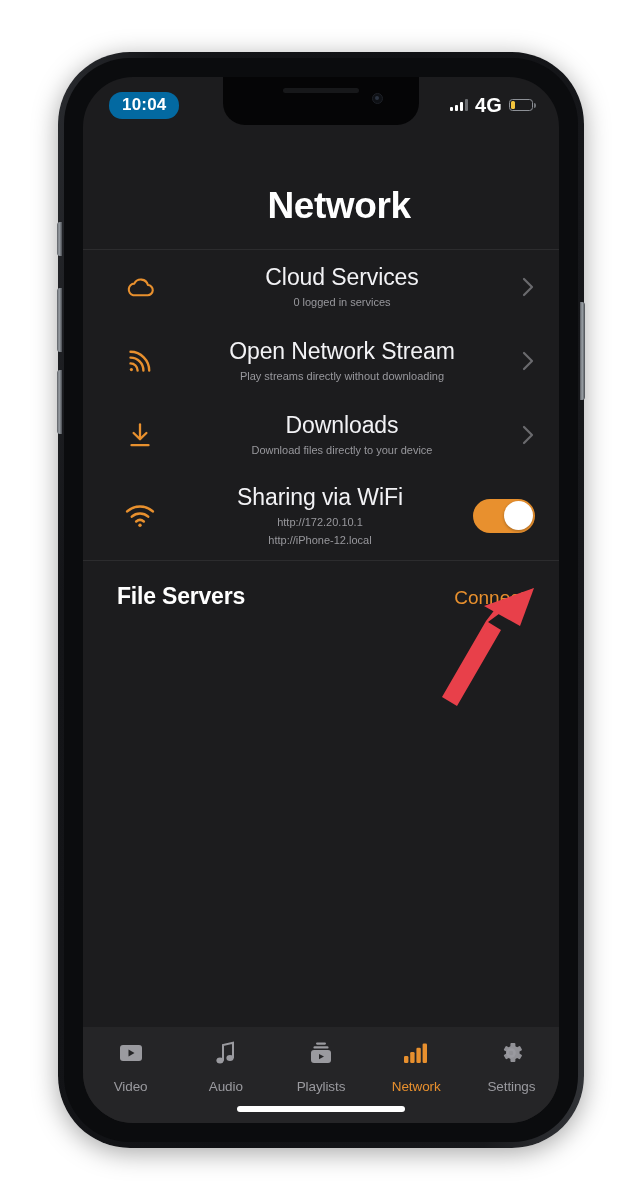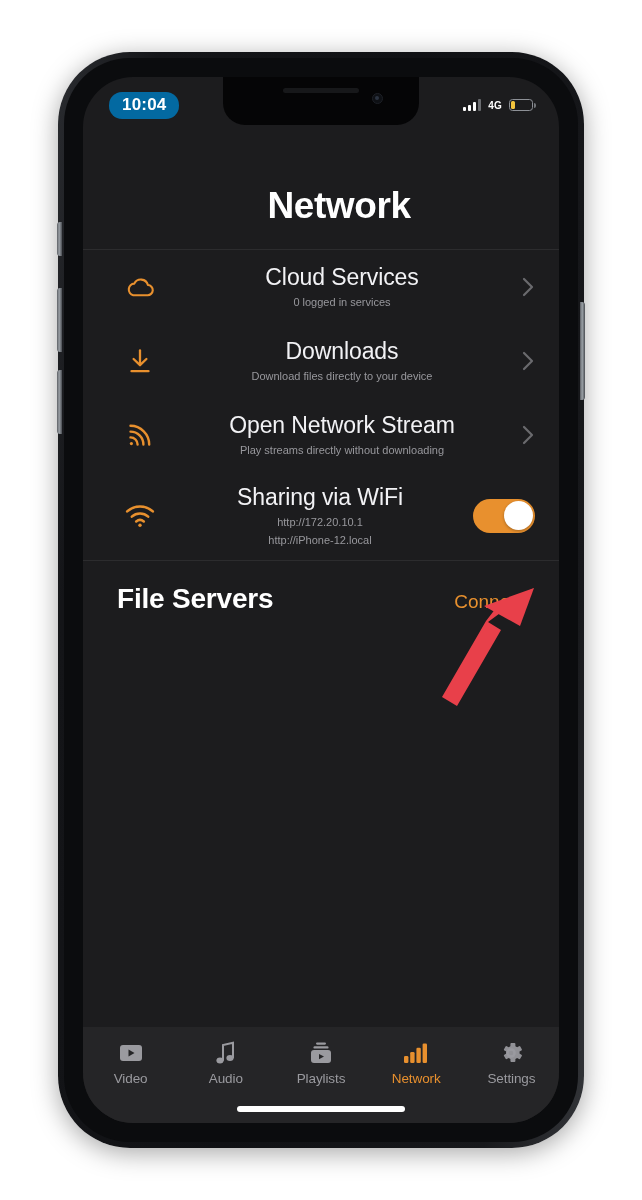--- a/index.html
+++ b/index.html
@@ -88,21 +88,21 @@
     letter-spacing:.2px;
     margin-top:4px;
   }
   .status-right { display:flex; align-items:center; gap:7px; margin-top:4px; }
   .sig-bars { display:flex; align-items:flex-end; gap:1.8px; height:12px; }
   .sig-bars i { width:3.2px; background:#ffffff; border-radius:1px; display:block; }
   .sig-bars i:nth-child(1){ height:4px; }
   .sig-bars i:nth-child(2){ height:6.5px; }
   .sig-bars i:nth-child(3){ height:9px; }
   .sig-bars i:nth-child(4){ height:12px; background:#6a6c70; }
-  .net-label { color:#ffffff; font-size:10px; font-weight:bold; letter-spacing:.2px; }
+  .net-label { color:#ffffff; font-size:20px; font-weight:bold; letter-spacing:.2px; }
   .battery {
     width:24px; height:12px; border:1.4px solid #8d9096;
     border-radius:3.5px; position:relative; padding:1.3px;
   }
   .battery::after {
     content:""; position:absolute; right:-3.6px; top:3.4px;
     width:2px; height:4.5px; border-radius:0 2px 2px 0;
     background:#72757a;
   }
   .battery .fill {
@@ -155,37 +155,37 @@
     background:#ffffff;
     box-shadow:0 1px 3px rgba(0,0,0,.3);
   }
 
   
   .section-head {
     display:flex; align-items:baseline; justify-content:space-between;
     padding:22px 34px 16px 34px;
   }
   .section-head .s-title {
-    color:#ffffff; font-size:28px; font-weight:bold; letter-spacing:-.2px;
+    color:#ffffff; font-size:23px; font-weight:bold; letter-spacing:-.2px;
   }
   .section-head .s-action {
     color:#e8902e; font-size:19px;
   }
 
   
   .tabbar {
     position:absolute; left:0; right:0; bottom:0;
     height:96px;
     background:#252527;
     display:flex; align-items:flex-start;
     padding-top:13px;
   }
   .tab {
     flex:1; display:flex; flex-direction:column;
-    align-items:center; gap:5px;
+    align-items:center; gap:13px;
     color:#9a9a9f;
   }
   .tab.active { color:#e8902e; }
   .tab .tab-label { font-size:13.5px; letter-spacing:-.1px; }
   .tab .tab-icon { height:26px; display:flex; align-items:center; }
 
   .home-indicator {
     position:absolute; bottom:11px; left:50%;
     transform:translateX(-50%);
     width:168px; height:6px; border-radius:3px;
@@ -250,49 +250,49 @@
         </div>
         <div class="chevron">
           <svg width="12" height="20" viewBox="0 0 12 20" fill="none" stroke="#6a6a6e" stroke-width="2.2" stroke-linecap="round" stroke-linejoin="round">
               <path d="M2 2l8 8-8 8"></path>
             </svg>
         </div>
       </div>
 
       <div class="row">
         <div class="icon-cell">
-          <svg width="26" height="28" viewBox="0 0 26 28" fill="none" stroke="#e8902e" stroke-width="2.3" stroke-linecap="round" stroke-linejoin="round">
-            <path d="M13 3.5v14"></path>
-            <path d="M6.6 12l6.4 6.2 6.4-6.2"></path>
-            <path d="M4.5 24.2h17"></path>
-          </svg>
-        </div>
-        <div class="texts">
-          <div class="title">Downloads</div>
-          <div class="sub">Download files directly to your device</div>
-        </div>
-        <div class="chevron">
-          <svg width="12" height="20" viewBox="0 0 12 20" fill="none" stroke="#6a6a6e" stroke-width="2.2" stroke-linecap="round" stroke-linejoin="round">
-              <path d="M2 2l8 8-8 8"></path>
-            </svg>
-        </div>
-      </div>
-
-      <div class="row">
-        <div class="icon-cell">
           <svg width="28" height="28" viewBox="0 0 28 28" fill="none" stroke="#e8902e" stroke-width="2.4" stroke-linecap="round">
             <circle cx="5.4" cy="22.6" r="1.6" fill="#e8902e" stroke="none"></circle>
             <path d="M4.5 16.4a7.1 7.1 0 0 1 7.1 7.1"></path>
             <path d="M4.5 10.6a12.9 12.9 0 0 1 12.9 12.9"></path>
             <path d="M4.5 4.8A18.7 18.7 0 0 1 23.2 23.5"></path>
           </svg>
         </div>
         <div class="texts">
           <div class="title">Open Network Stream</div>
           <div class="sub">Play streams directly without downloading</div>
+        </div>
+        <div class="chevron">
+          <svg width="12" height="20" viewBox="0 0 12 20" fill="none" stroke="#6a6a6e" stroke-width="2.2" stroke-linecap="round" stroke-linejoin="round">
+              <path d="M2 2l8 8-8 8"></path>
+            </svg>
+        </div>
+      </div>
+
+      <div class="row">
+        <div class="icon-cell">
+          <svg width="26" height="28" viewBox="0 0 26 28" fill="none" stroke="#e8902e" stroke-width="2.3" stroke-linecap="round" stroke-linejoin="round">
+            <path d="M13 3.5v14"></path>
+            <path d="M6.6 12l6.4 6.2 6.4-6.2"></path>
+            <path d="M4.5 24.2h17"></path>
+          </svg>
+        </div>
+        <div class="texts">
+          <div class="title">Downloads</div>
+          <div class="sub">Download files directly to your device</div>
         </div>
         <div class="chevron">
           <svg width="12" height="20" viewBox="0 0 12 20" fill="none" stroke="#6a6a6e" stroke-width="2.2" stroke-linecap="round" stroke-linejoin="round">
               <path d="M2 2l8 8-8 8"></path>
             </svg>
         </div>
       </div>
 
       <div class="row">
         <div class="icon-cell">

